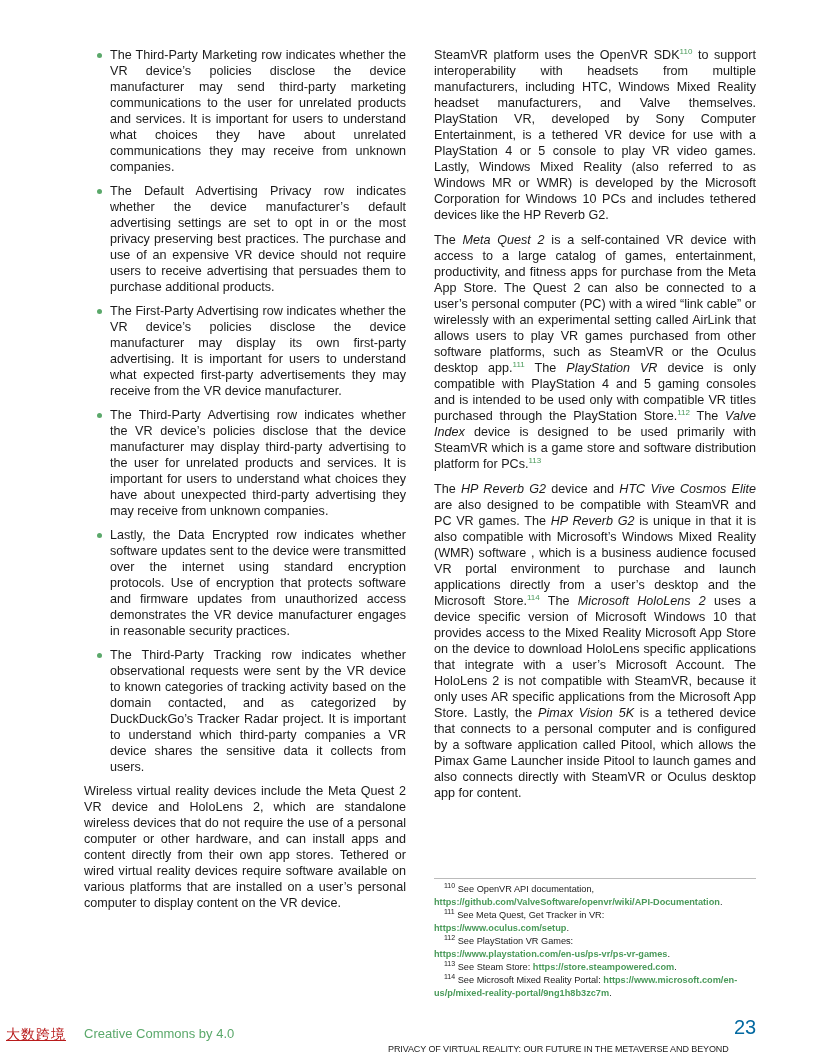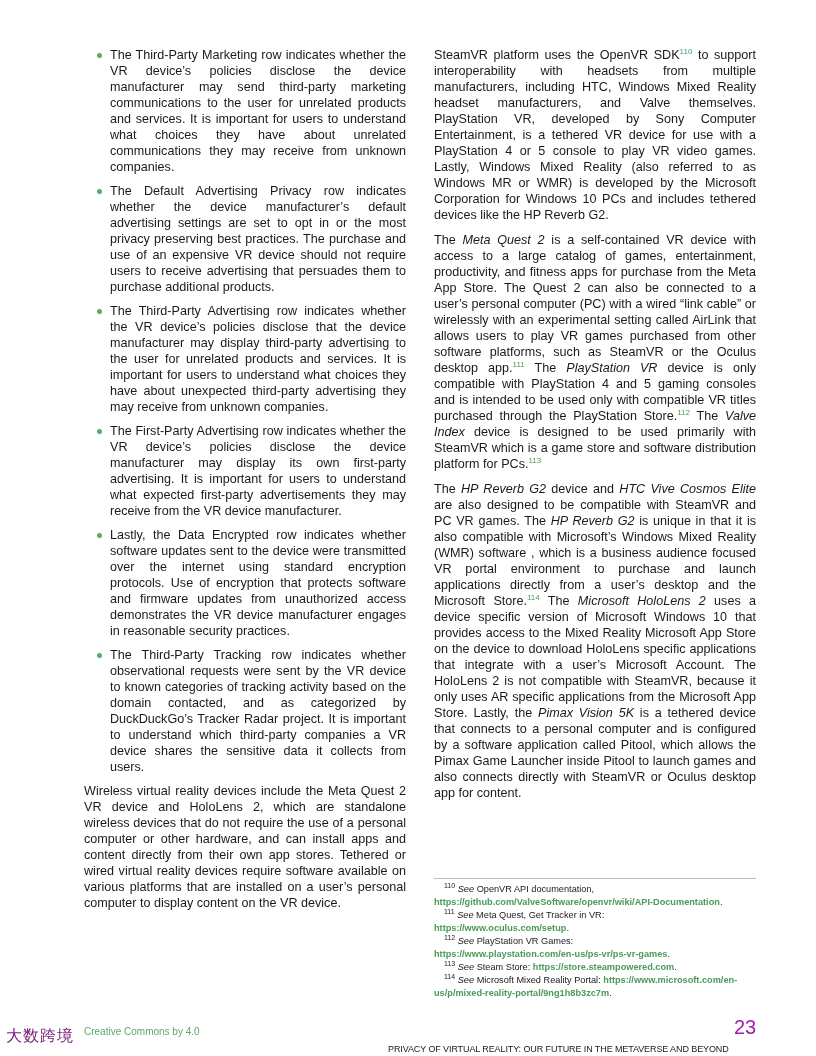--- a/index.html
+++ b/index.html
@@ -11,50 +11,50 @@
   ul.bullets { list-style: none; margin: 0; padding: 0; }
   ul.bullets li { position: relative; padding-left: 26px; margin-bottom: 8px; }
   ul.bullets li .dot { position: absolute; left: 13px; top: 6px; width: 5px; height: 5px; border-radius: 50%; background: #5aa86a; }
   .li-text { display: block; }
   h3 { font-size: 12.6px; font-weight: bold; margin: 16px 0 10px 0; text-align: left; }
   p { margin: 0 0 9px 0; }
   sup { font-size: 8px; color: #4a9a5a; line-height: 0; vertical-align: super; }
   .footnotes { position: absolute; left: 434px; top: 878px; width: 322px; border-top: 1px solid #bbbbbb; padding-top: 4px; font-size: 9.2px; line-height: 13px; }
   .fn { margin: 0; }
   .fn .num { font-size: 7px; vertical-align: super; line-height: 0; margin-left: 10px; }
-  .fn .see { font-style: italic; }
+  .fn .see { }
   .fn a { color: #4a9a5a; text-decoration: none; font-weight: bold; }
-  .footer-license { position: absolute; left: 84px; top: 1026px; font-size: 10px; color: #5aa86a; }
+  .footer-license { position: absolute; left: 84px; top: 1026px; font-size: 13px; color: #5aa86a; }
   .footer-title { position: absolute; left: 388px; top: 1029px; font-size: 9px; letter-spacing: -0.1px; color: #1a1a1a; margin-top: 15px; }
-  .footer-page { position: absolute; left: 734px; top: 1016px; font-size: 20px; color: #a21caf; }
-  .watermark { position: absolute; left: 6px; top: 1026px; font-size: 16px; color: #701a75; letter-spacing: 1px; }
+  .footer-page { position: absolute; left: 734px; top: 1016px; font-size: 20px; color: #0369a1; }
+  .watermark { position: absolute; left: 6px; top: 1026px; font-size: 14px; color: #b91c1c; letter-spacing: 1px; text-decoration: underline; }
   em { font-style: italic; }
 </style>
 </head>
 <body>
 
 <div class="watermark">大数跨境</div>
 
 <div class="col col-left">
   <ul class="bullets">
     <li>
         <span class="dot"></span>
         <span class="li-text">The Third-Party Marketing row indicates whether the VR device’s policies disclose the device manufacturer may send third-party marketing communications to the user for unrelated products and services. It is important for users to understand what choices they have about unrelated communications they may receive from unknown companies.</span>
       </li>
     <li>
         <span class="dot"></span>
         <span class="li-text">The Default Advertising Privacy row indicates whether the device manufacturer’s default advertising settings are set to opt in or the most privacy preserving best practices. The purchase and use of an expensive VR device should not require users to receive advertising that persuades them to purchase additional products.</span>
       </li>
     <li>
         <span class="dot"></span>
-        <span class="li-text">The Third-Party Advertising row indicates whether the VR device’s policies disclose that the device manufacturer may display third-party advertising to the user for unrelated products and services. It is important for users to understand what choices they have about unexpected third-party advertising they may receive from unknown companies.</span>
+        <span class="li-text">The First-Party Advertising row indicates whether the VR device’s policies disclose the device manufacturer may display its own first-party advertising. It is important for users to understand what expected first-party advertisements they may receive from the VR device manufacturer.</span>
       </li>
     <li>
         <span class="dot"></span>
-        <span class="li-text">The First-Party Advertising row indicates whether the VR device’s policies disclose the device manufacturer may display its own first-party advertising. It is important for users to understand what expected first-party advertisements they may receive from the VR device manufacturer.</span>
+        <span class="li-text">The Third-Party Advertising row indicates whether the VR device’s policies disclose that the device manufacturer may display third-party advertising to the user for unrelated products and services. It is important for users to understand what choices they have about unexpected third-party advertising they may receive from unknown companies.</span>
       </li>
     <li>
         <span class="dot"></span>
         <span class="li-text">Lastly, the Data Encrypted row indicates whether software updates sent to the device were transmitted over the internet using standard encryption protocols. Use of encryption that protects software and firmware updates from unauthorized access demonstrates the VR device manufacturer engages in reasonable security practices.</span>
       </li>
     <li>
         <span class="dot"></span>
         <span class="li-text">The Third-Party Tracking row indicates whether observational requests were sent by the VR device to known categories of tracking activity based on the domain contacted, and as categorized by DuckDuckGo’s Tracker Radar project. It is important to understand which third-party companies a VR device shares the sensitive data it collects from users.</span>
       </li>
   </ul>

